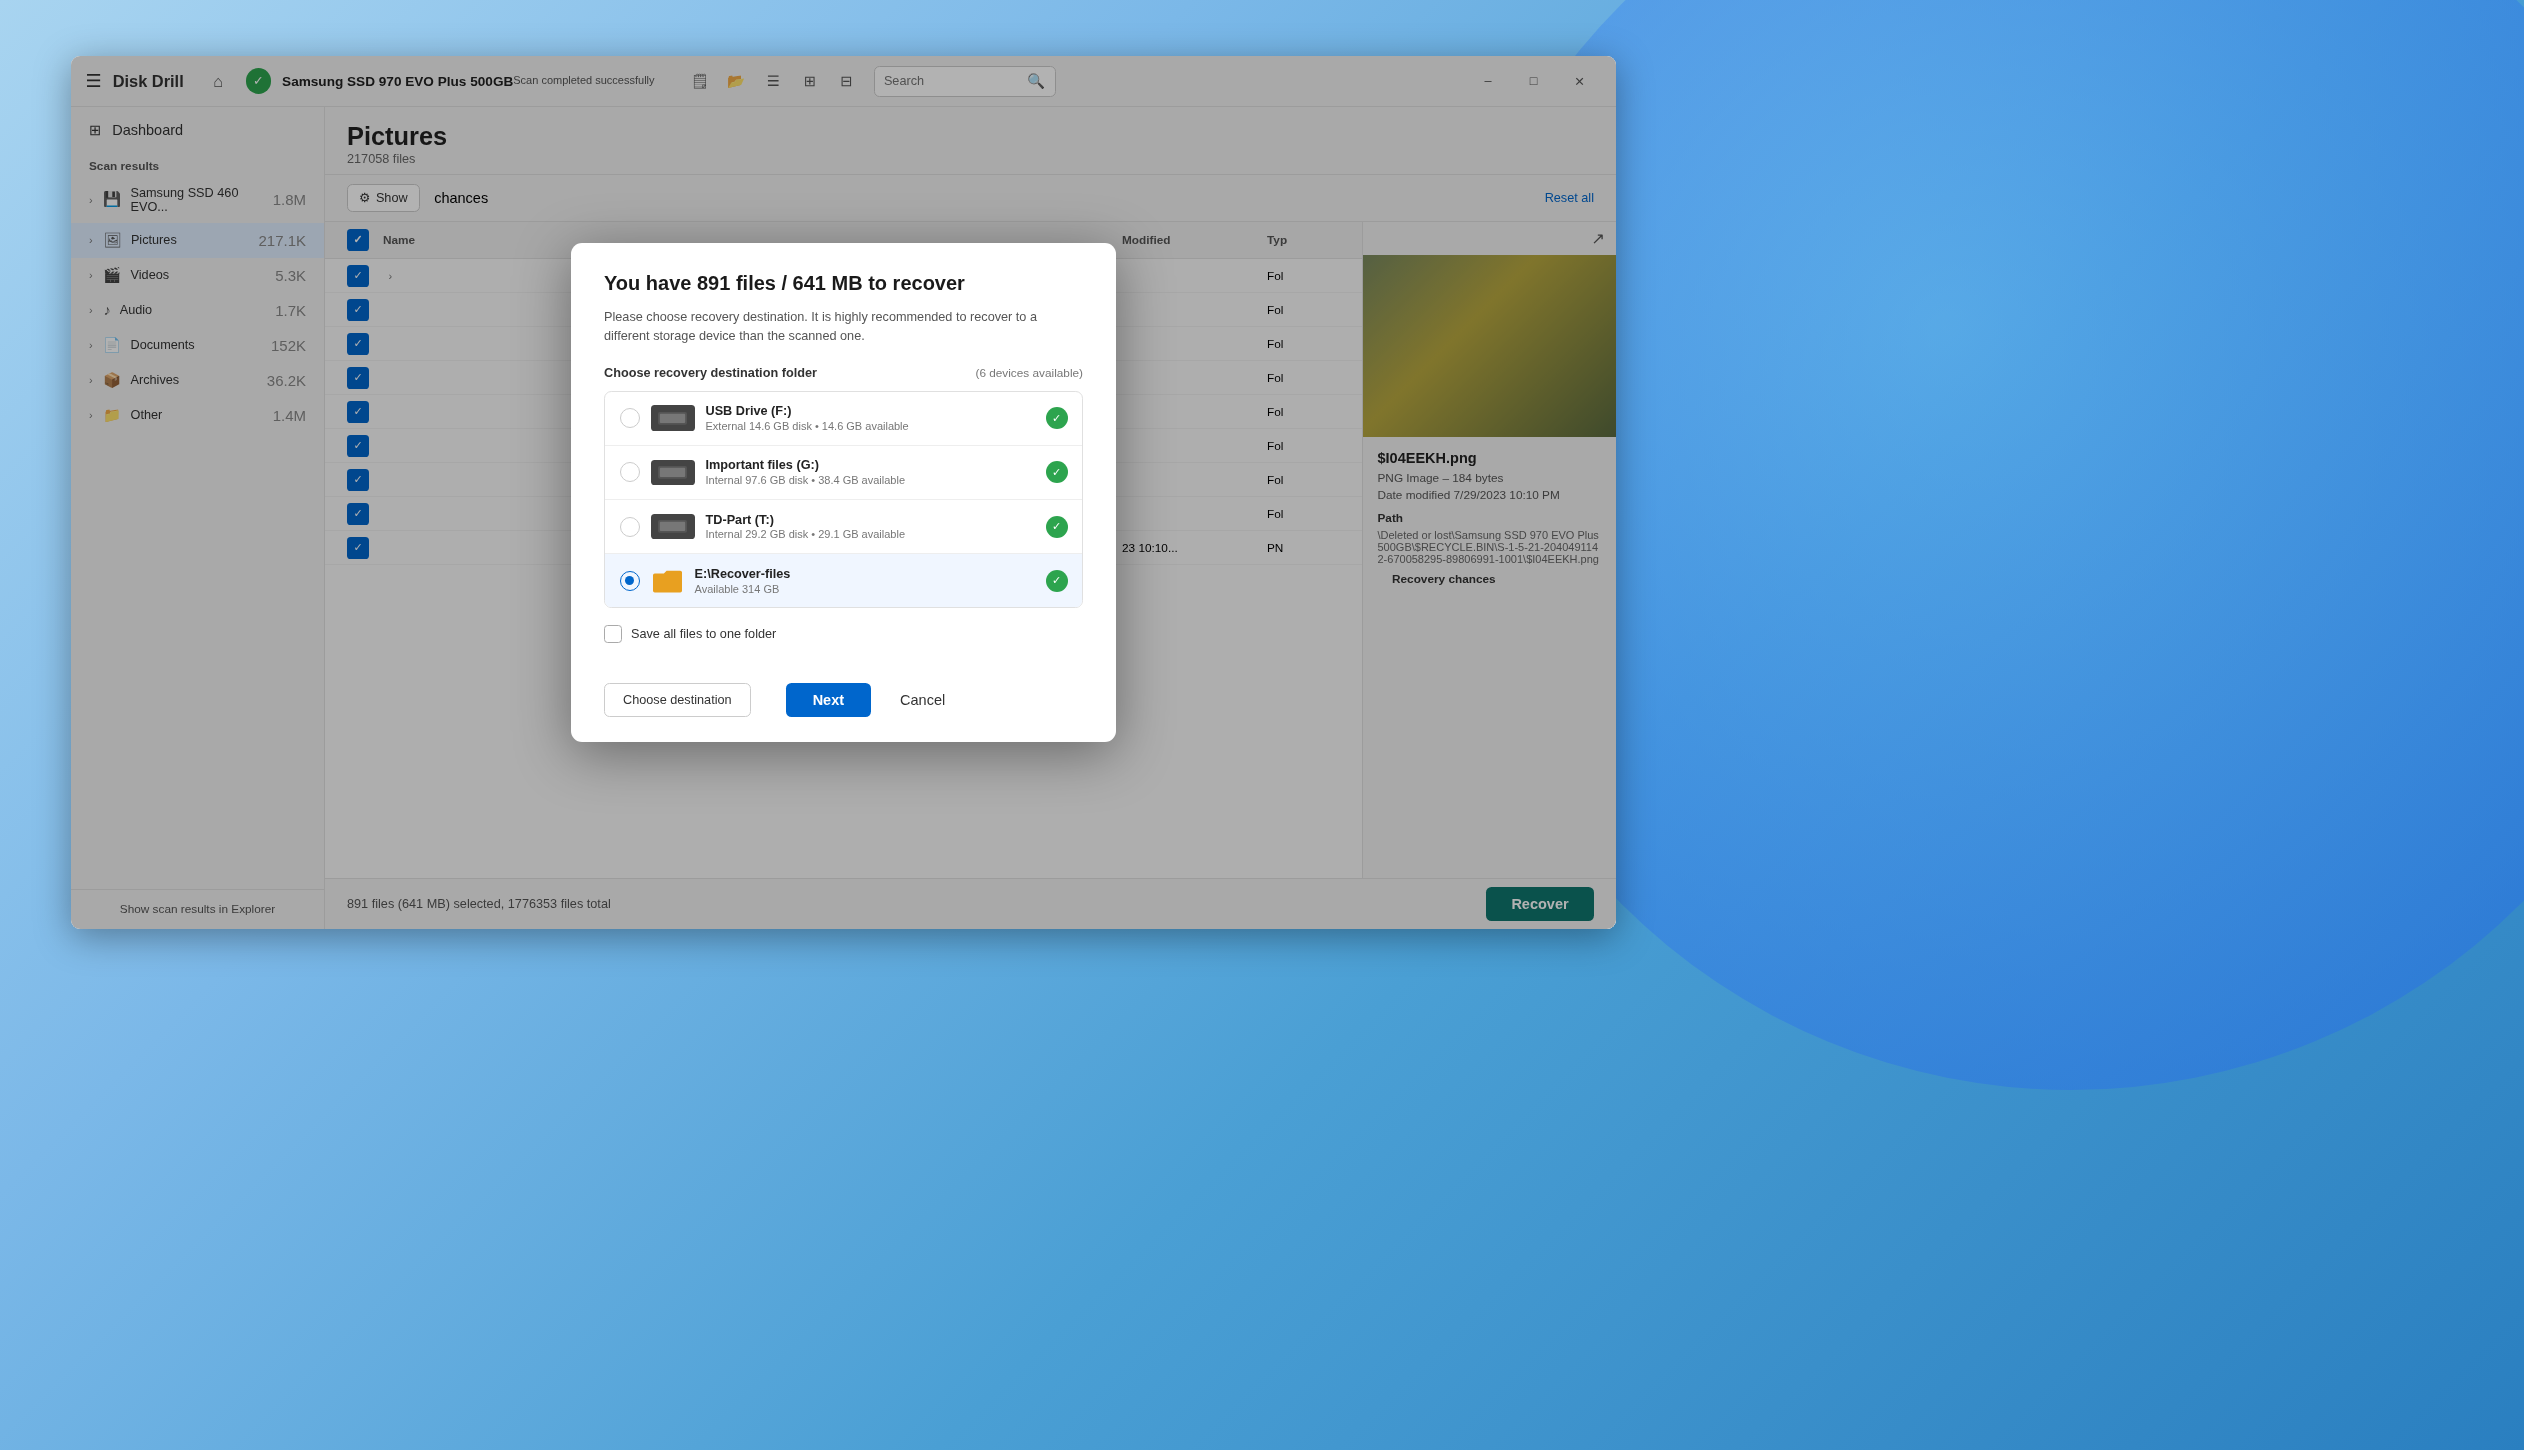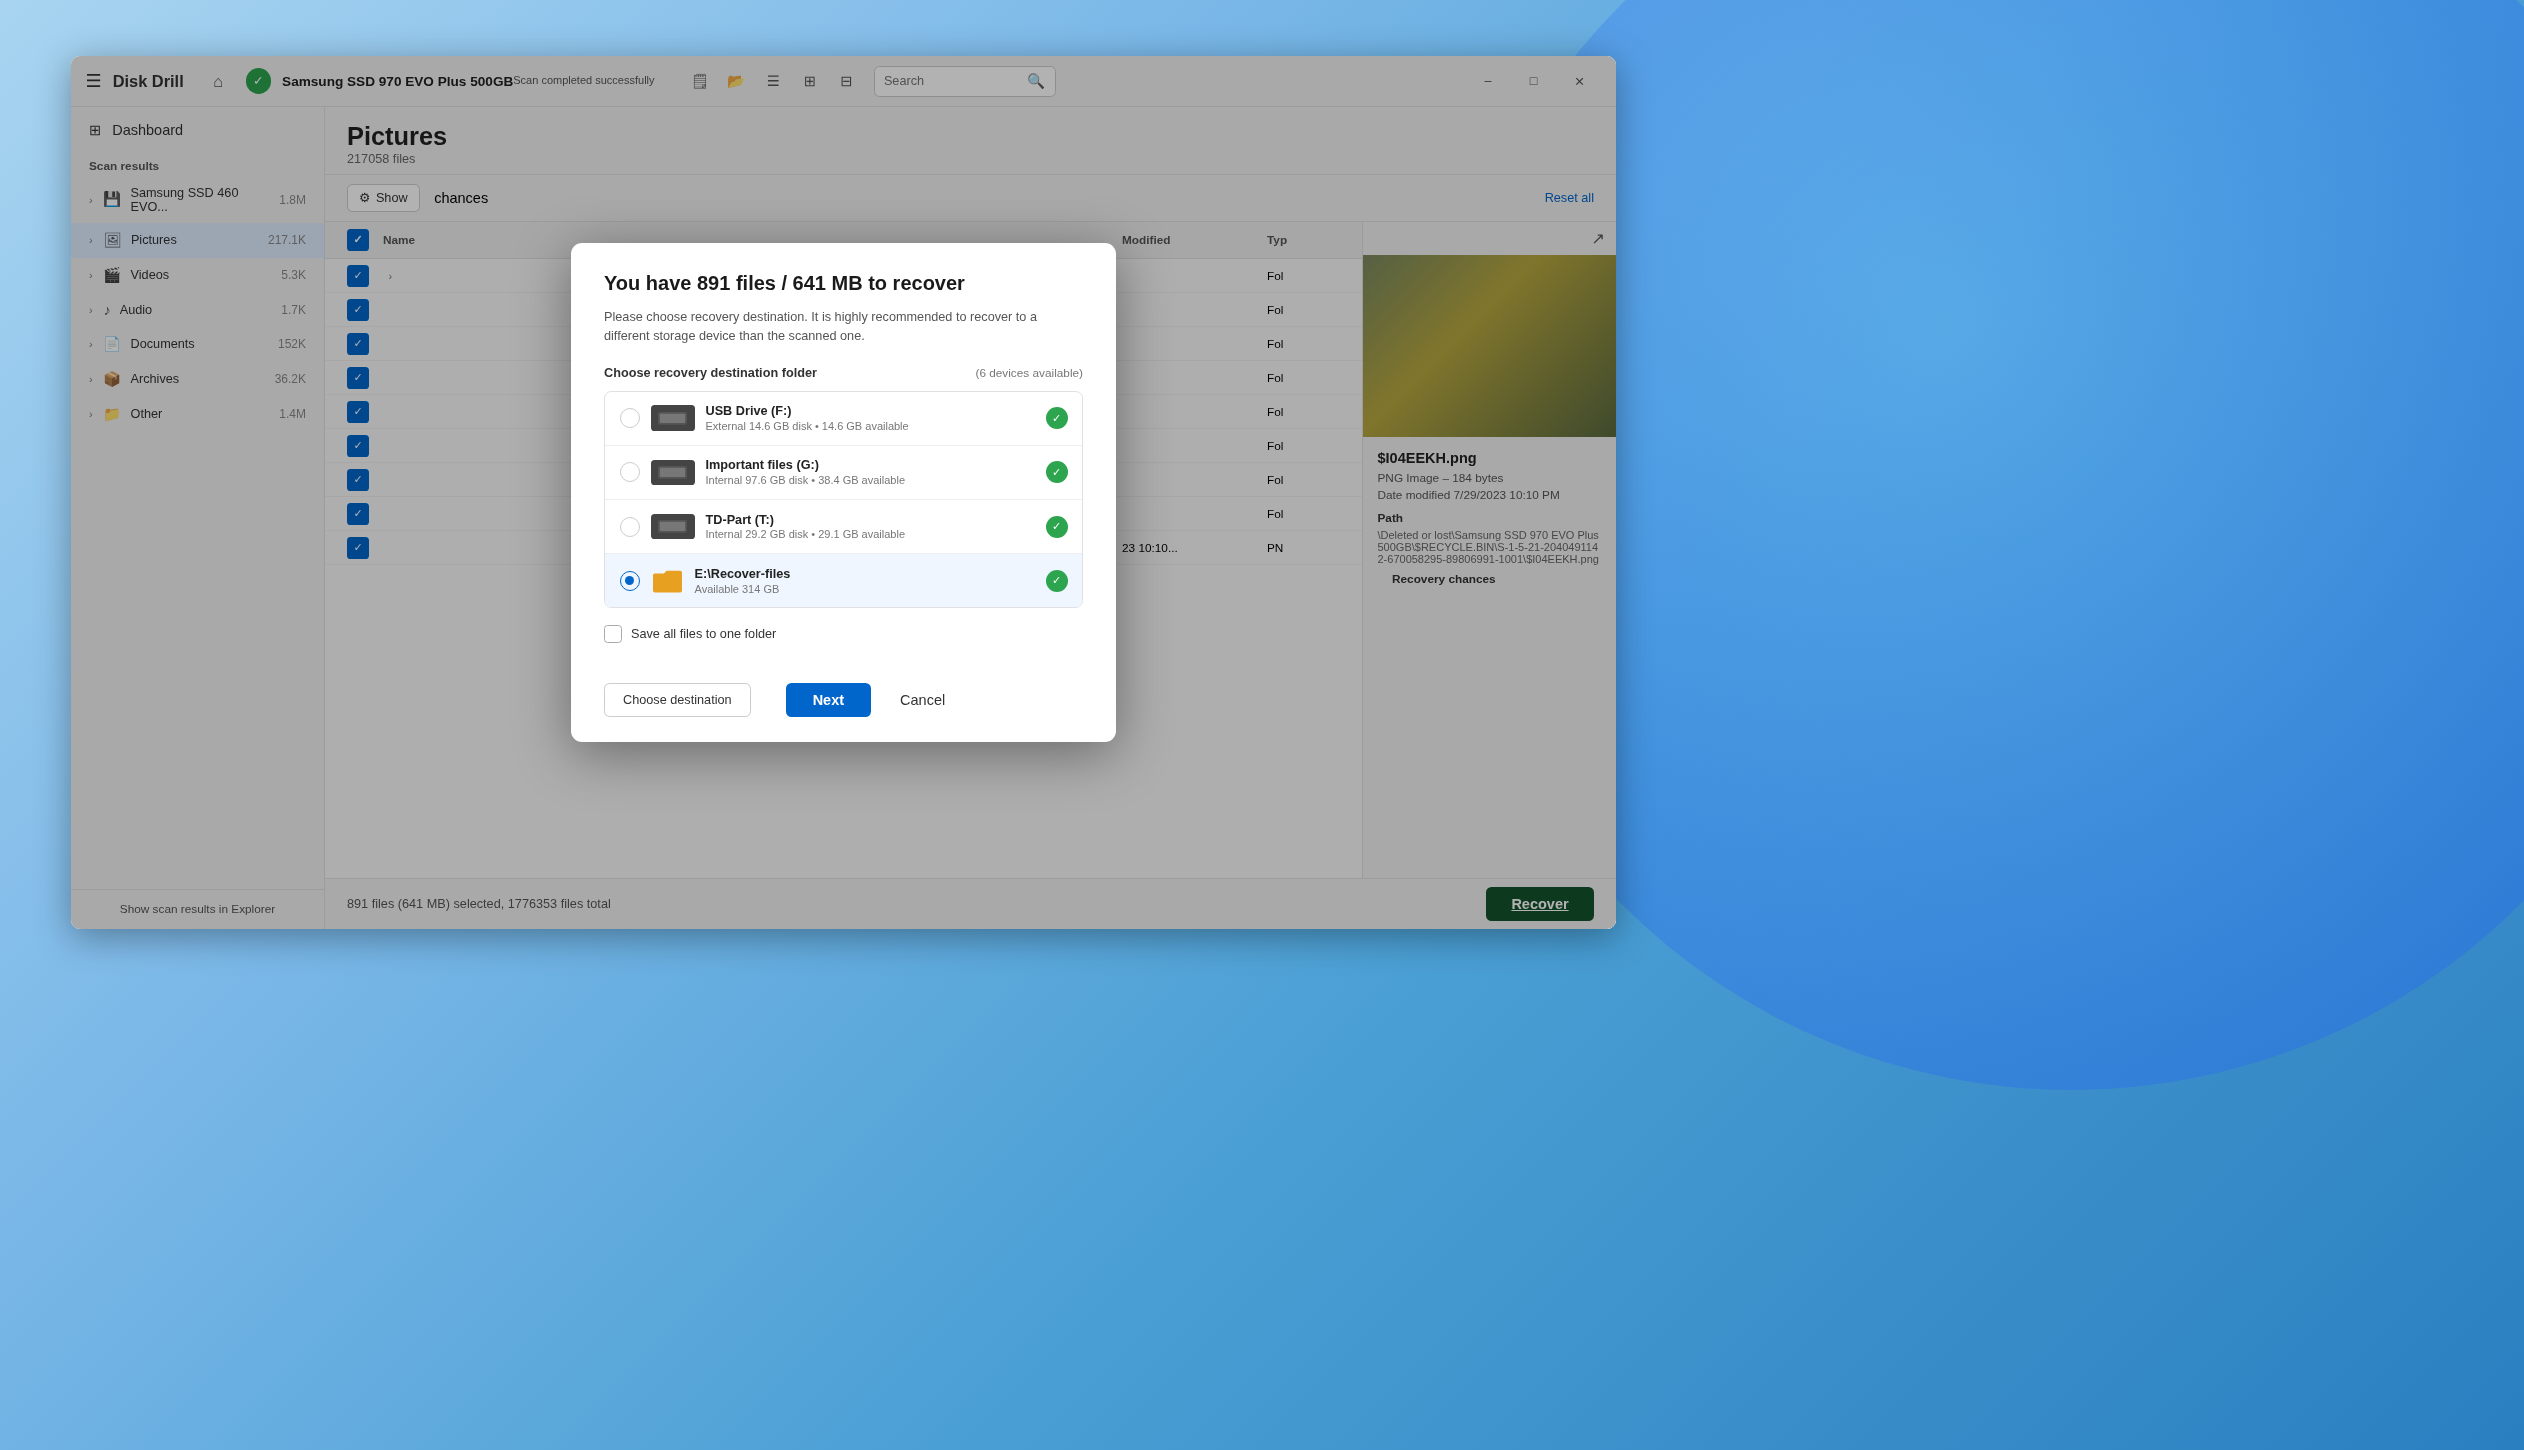--- a/index.html
+++ b/index.html
@@ -207,21 +207,21 @@
     }
     .sidebar-item .item-icon {
       font-size: 14.5px;
       color: #555;
     }
     .sidebar-item .item-label {
       flex: 1;
       font-size: 12.7px;
     }
     .sidebar-item .item-count {
-      font-size: 12px;
+      font-size: 15px;
       color: #888;
       margin-left: auto;
     }
     .sidebar-footer {
       margin-top: auto;
       padding: 12.7px 18px;
       border-top: 0.9px solid #e0e0e0;
     }
     .show-scan-btn {
       font-size: 11.8px;
@@ -332,29 +332,28 @@
       align-items: center;
       padding: 0 22px;
       justify-content: space-between;
       gap: 36px;
     }
     .status-text {
       font-size: 12.7px;
       color: #555;
     }
     .recover-btn {
-      background: #14532d;
+      background: #0f766e;
       color: white;
       border: none;
       border-radius: 5.5px;
       padding: 9px 25.4px;
       font-size: 14.5px;
       font-weight: 600;
       cursor: pointer;
-      text-decoration: underline;
     }
 
     
     .preview-panel {
       width: 254px;
       border-left: 0.9px solid #e0e0e0;
       background: #f3f3f3;
       display: flex;
       flex-direction: column;
       flex-shrink: 0;

